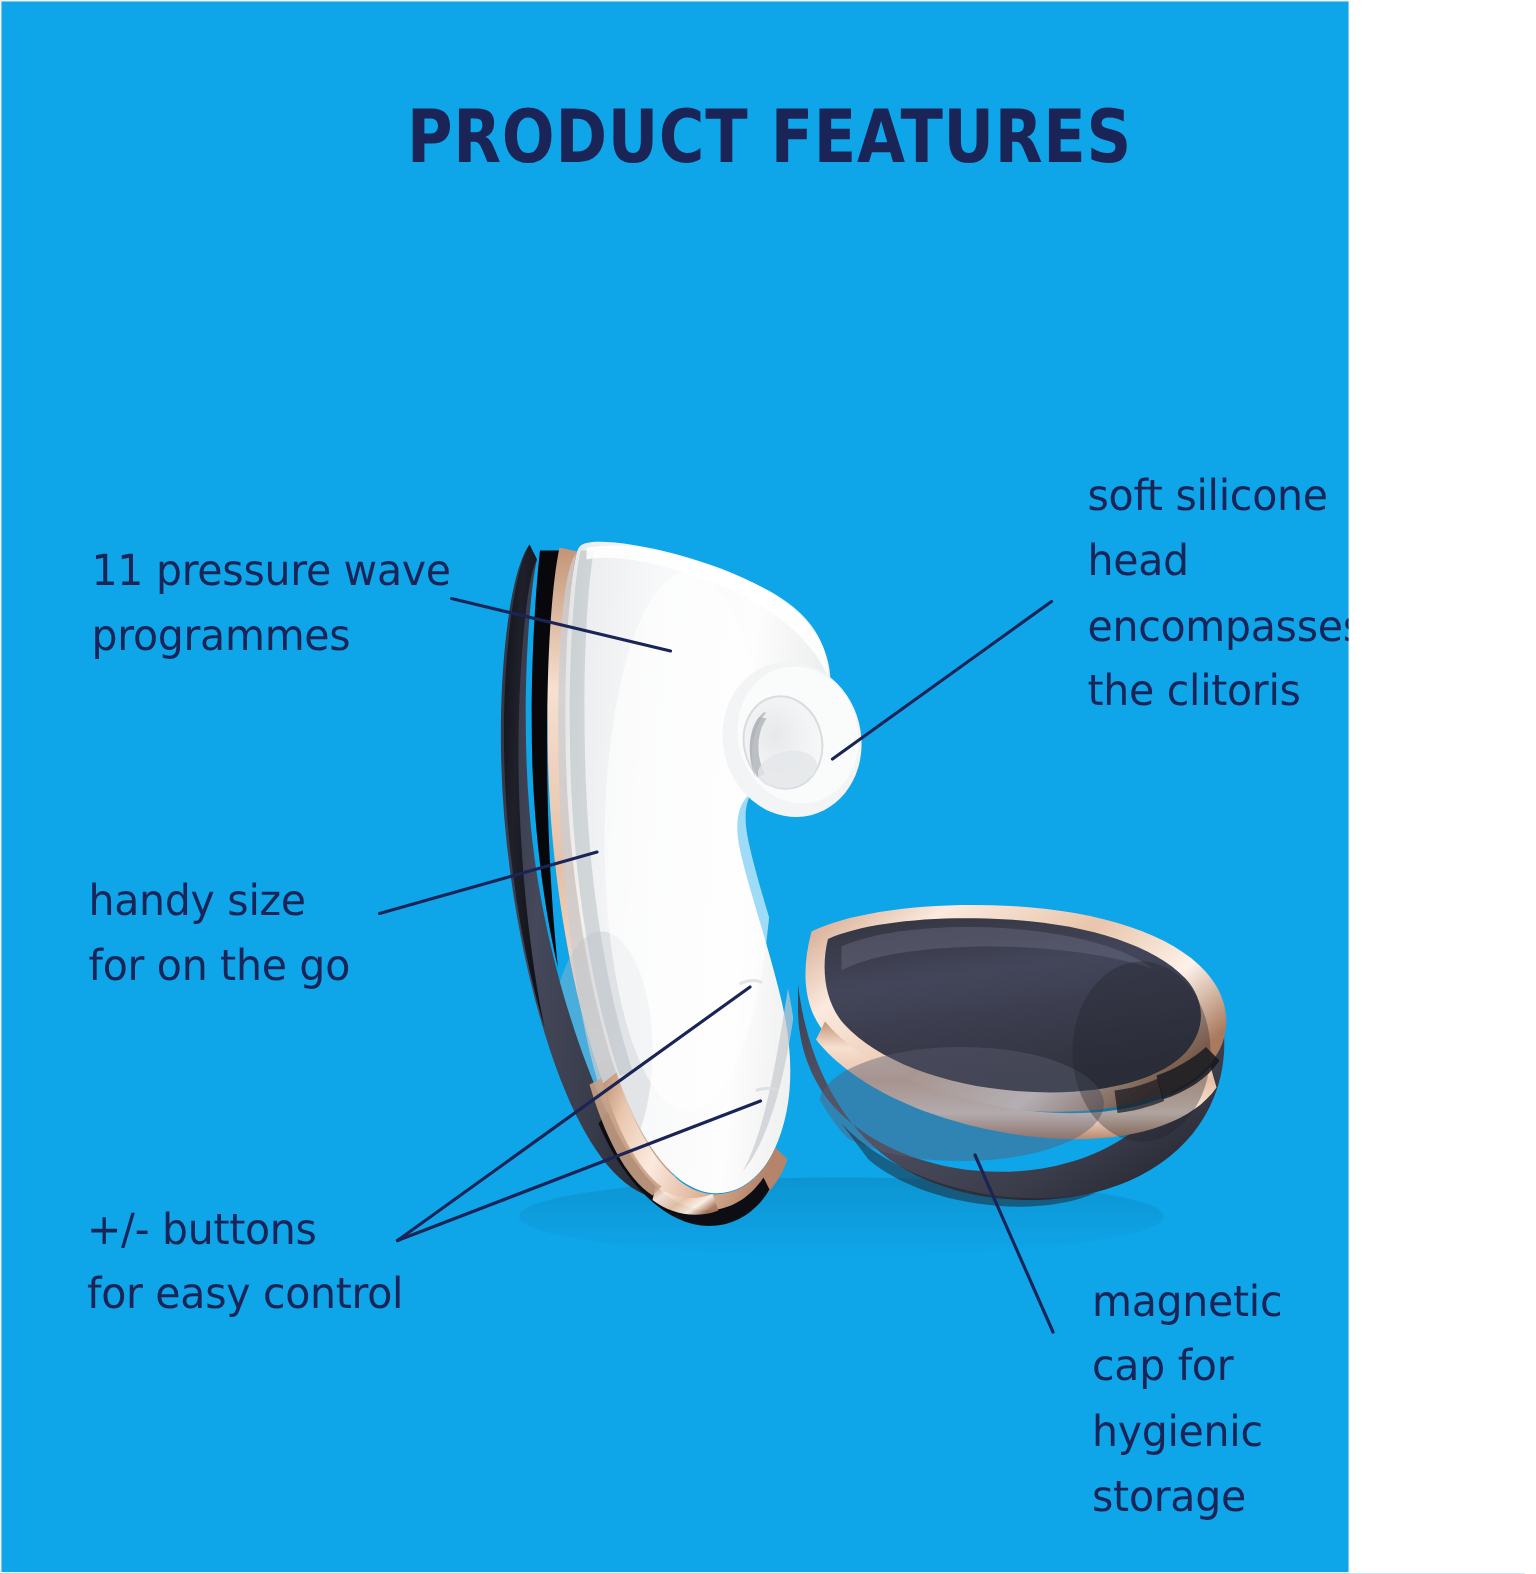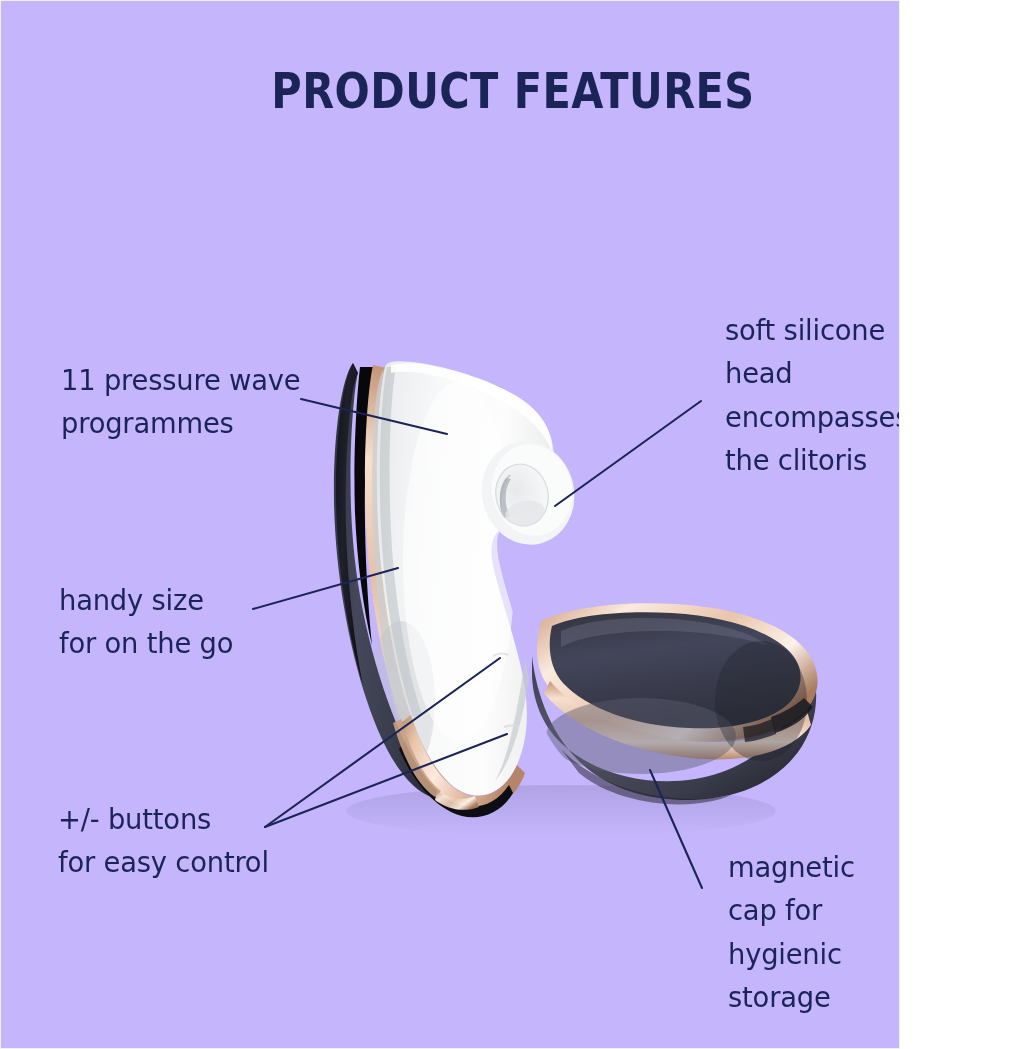--- a/index.html
+++ b/index.html
@@ -8,21 +8,21 @@
     padding: 0;
     background: #ffffff;
   }
   body {
     font-family: "Liberation Sans", sans-serif;
   }
   #page {
     position: relative;
     width: 900px;
     height: 1049px;
-    background: #c4b5fd;
+    background: #0ea5e9;
     overflow: hidden;
     box-sizing: border-box;
     border: 1px solid #f2f2f2;
   }
   #page-title {
     position: absolute;
     top: 62px;
     left: 0;
     width: 1024px;
     text-align: center;

